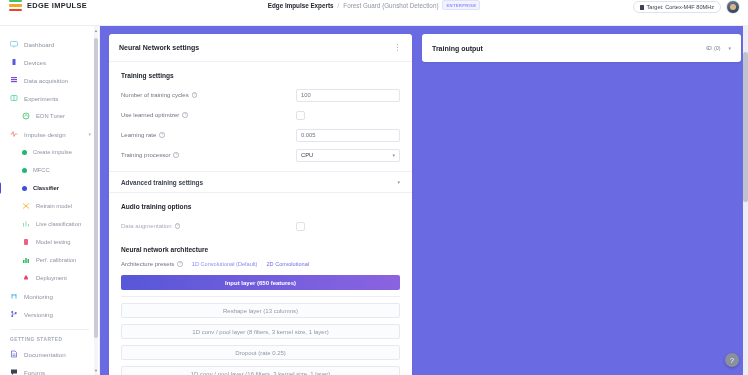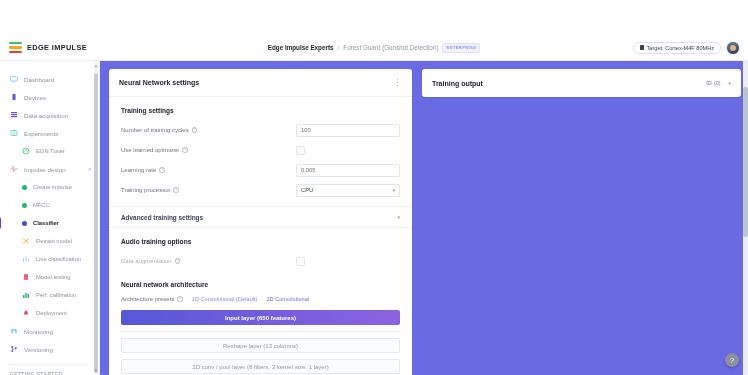--- a/index.html
+++ b/index.html
@@ -17,23 +17,22 @@
     flex-direction: column;
   }
 
   
   .topbar {
     height: 26px;
     flex: 0 0 26px;
     background: #ffffff;
     border-bottom: 1px solid #eceef3;
     display: flex;
-    align-items: center;
+    align-items: flex-start;
     position: relative;
-    margin-top: 35px;
   }
   .brand {
     width: 100px;
     display: flex;
     align-items: center;
     gap: 5px;
     padding-left: 9px;
   }
   .brand-mark {
     width: 13px; height: 11px;

